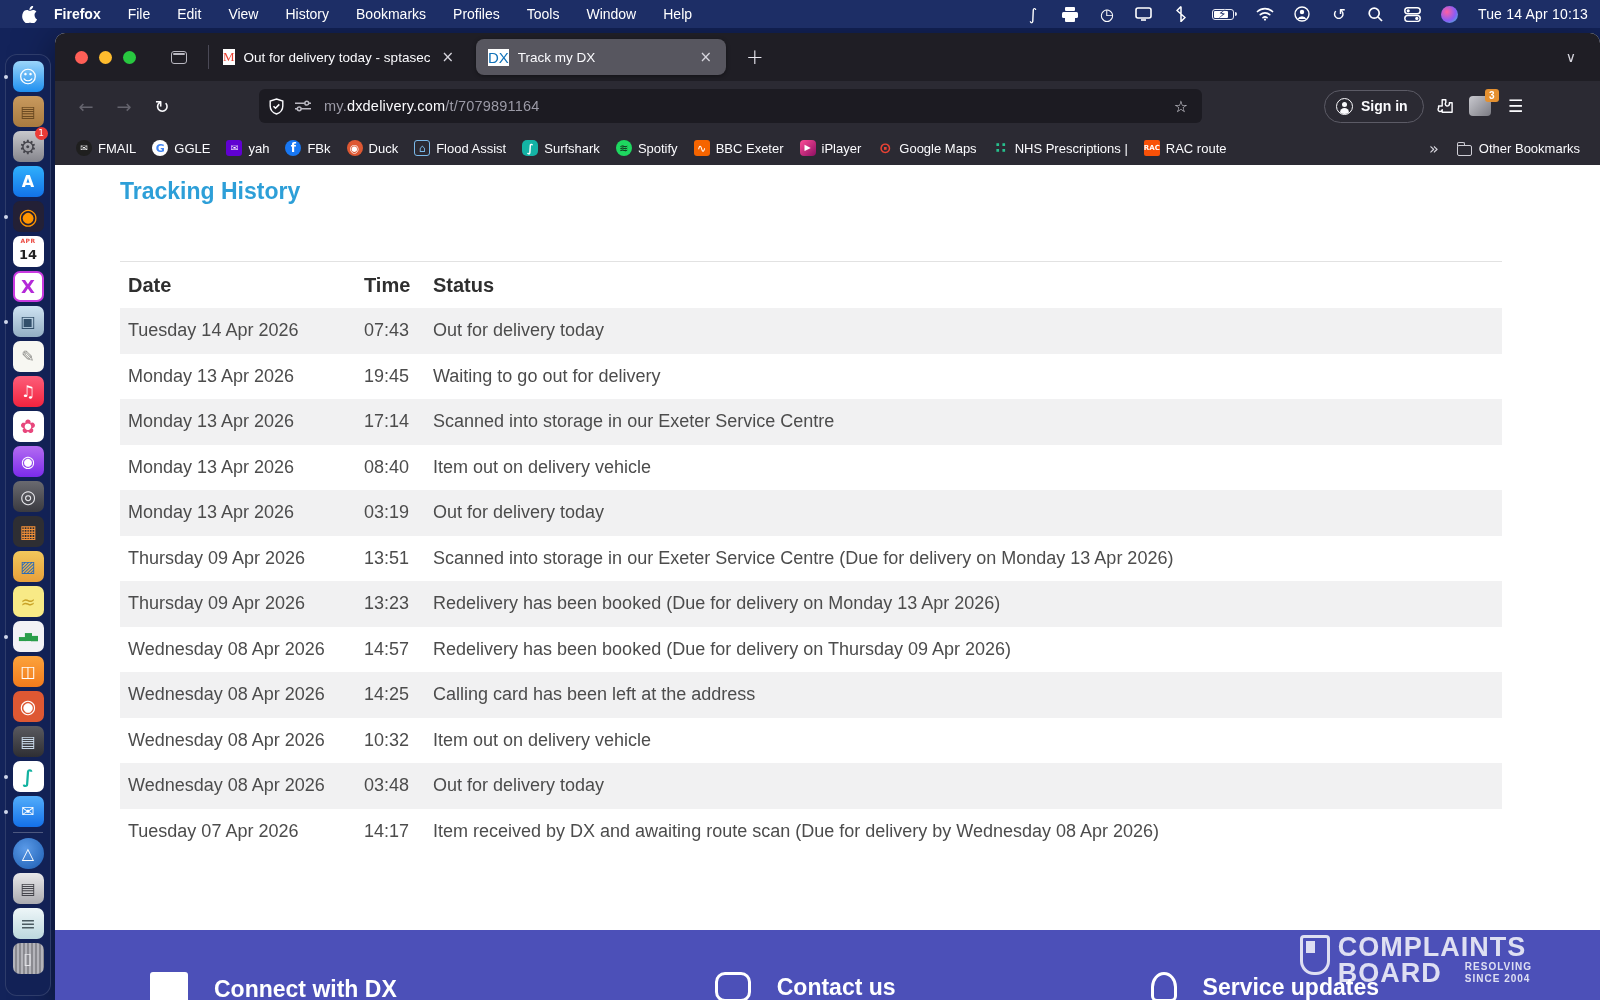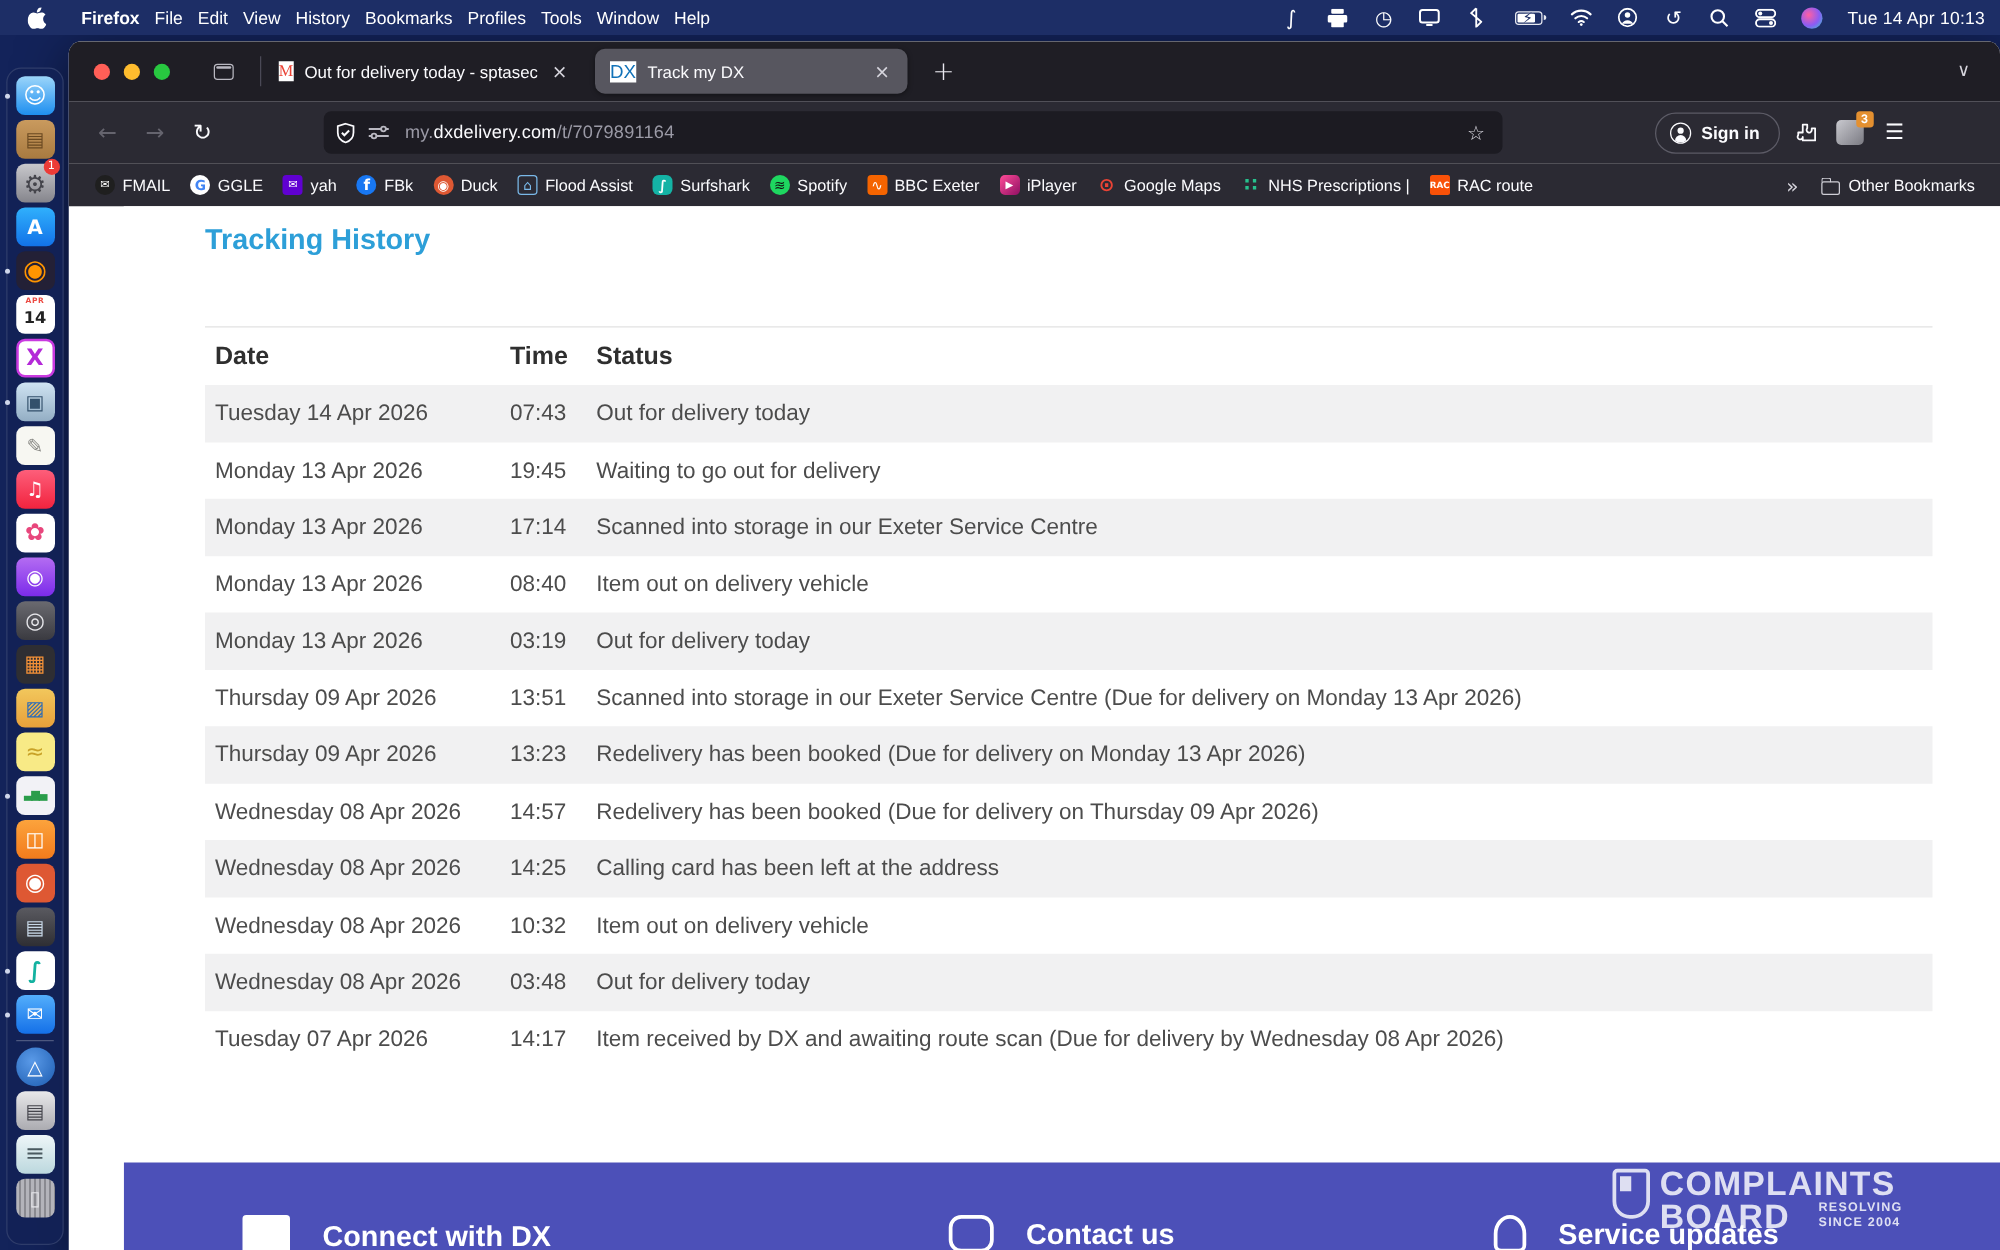--- a/index.html
+++ b/index.html
@@ -2,21 +2,21 @@
 <html><head>
 <meta charset="utf-8">
 <style>
   * { margin:0; padding:0; box-sizing:border-box; }
   html,body { width:1600px; height:1000px; overflow:hidden; background:#13235a; font-family:"Liberation Sans",sans-serif; }
   .glyph { font-family:"DejaVu Sans",sans-serif; }
 
   
   .menubar { position:absolute; left:0; top:0; width:1600px; height:28px; background:#1d2e66; display:flex; align-items:center; color:#fff; font-size:14px; padding:0 12px 0 18px; z-index:50; }
   .menubar .apple { width:22px; display:flex; justify-content:center; margin-right:14px; }
-  .menu-items { display:flex; gap:12px; align-items:center;margin-left:11px; }
+  .menu-items { display:flex; gap:27px; align-items:center; }
   .menu-items .app-name { font-weight:bold; }
   .menubar-right { margin-left:auto; display:flex; align-items:center; gap:19px; }
   .status-icon { display:inline-flex; align-items:center; justify-content:center; width:18px; height:18px; color:#fff; font-size:14px; }
   .status-icon svg { display:block; }
   .battery-shape { position:relative; width:22px; height:11px; border:1.5px solid #e8eaf2; border-radius:3px; }
   .battery-shape::after { content:""; position:absolute; right:-4px; top:2.5px; width:2px; height:4px; background:#e8eaf2; border-radius:0 2px 2px 0; }
   .battery-shape .fill { position:absolute; left:1px; top:1px; bottom:1px; width:70%; background:#fff; border-radius:1px; }
   .battery-shape .bolt { position:absolute; left:5px; top:-3px; font-size:12px; color:#1d2e66; text-shadow:0 0 2px #fff; }
   .siri-circle { width:17px; height:17px; border-radius:50%; background:radial-gradient(circle at 35% 35%, #ff5fa2, #8a5cf5 55%, #2fd1c5); }
   .clock-text { font-size:14px; letter-spacing:.2px; }
@@ -76,39 +76,39 @@
   
   .bookmarksbar { height:34px; background:#2b2a33; display:flex; align-items:center; padding:0 14px; gap:2px; flex:none; font-size:13px; color:#fbfbfe; }
   .bookmark { display:flex; align-items:center; gap:6px; height:26px; padding:0 7px; border-radius:4px; cursor:pointer; white-space:nowrap; }
   .bm-icon { width:16px; height:16px; display:flex; align-items:center; justify-content:center; font-size:11px; line-height:1; flex:none; }
   .bm-overflow { margin-left:auto; font-size:16px; color:#d6d5dd; padding:0 10px; cursor:pointer; }
   .other-bm { display:flex; align-items:flex-end; gap:7px; padding:0 6px; cursor:pointer; }
   .folder-glyph { width:15px; height:11px; background:transparent; border:1.6px solid #cfced6; border-radius:2px; position:relative; }
   .folder-glyph::before { content:""; position:absolute; top:-4px; left:-1px; width:6px; height:3px; border:1.6px solid #cfced6; border-bottom:none; border-radius:2px 2px 0 0; }
 
   
-  .content { position:relative; flex:1; background:#fff; overflow:hidden;margin-left:44px; }
+  .content { position:relative; flex:1; background:#fff; overflow:hidden; }
   .page-heading { position:absolute; left:65px; top:13px; font-size:23px; font-weight:bold; color:#2d9fd8; cursor:pointer; }
   .track-table { position:absolute; left:65px; top:96px; width:1382px; }
   .thead { display:flex; align-items:center; height:47px; border-top:1px solid #e2e2e2; padding-left:8px; font-size:20px; font-weight:bold; color:#2f2f2f; }
   .col-date { width:236px; flex:none; }
   .col-time { width:69px; flex:none; }
   .col-status { flex:1; }
   .trow { display:flex; align-items:center; height:45.5px; padding-left:8px; font-size:18px; color:#4c4c4c; }
   .tbody .trow:nth-of-type(odd) { background:#f1f1f2; }
 
   
   .page-footer { position:absolute; left:0; right:0; bottom:0; height:70px; background:#4c50b8; overflow:hidden; }
   .footer-links { position:absolute; left:0; right:0; top:42px; display:flex; align-items:flex-start; color:#fff; }
   .footer-link { display:flex; align-items:center; gap:26px; font-size:23px; font-weight:bold; }
   .fl-1 { margin-left:95px; } .fl-2 { margin-left:318px; } .fl-3 { margin-left:255px; }
   .sq-icon { width:38px; height:34px; background:#fff; border-radius:3px; }
   .bubble-icon { width:36px; height:30px; border:3.5px solid #fff; border-radius:10px; }
   .bell-icon { width:26px; height:30px; border:3.5px solid #fff; border-radius:50% 50% 6px 6px; }
-  .cb-logo { position:absolute; right:78px; top:5px; display:flex; gap:8px; color:rgba(255,255,255,.82); align-items:flex-start; }
+  .cb-logo { position:absolute; right:68px; top:5px; display:flex; gap:8px; color:rgba(255,255,255,.82); align-items:flex-start; }
   .cb-shield { width:30px; height:40px; border:3px solid rgba(255,255,255,.82); border-radius:4px 4px 14px 14px; position:relative; }
   .cb-shield::before { content:""; position:absolute; left:3px; top:3px; width:9px; height:12px; background:rgba(255,255,255,.82); }
   .cb-text1 { font-size:27px; font-weight:bold; letter-spacing:1px; line-height:.95; }
   .cb-row2 { display:flex; align-items:flex-end; gap:23px; }
   .cb-tagline { font-size:10px; font-weight:bold; letter-spacing:1px; line-height:1.15; padding-bottom:2px; }
 </style>
 </head>
 <body>
 
 <div class="menubar">

